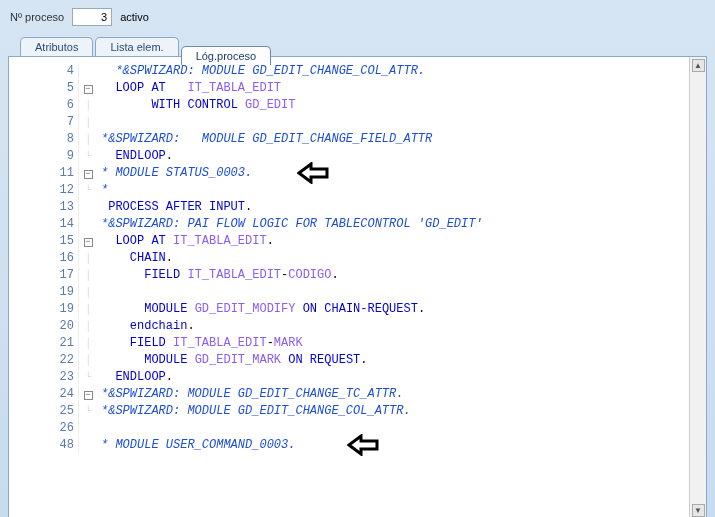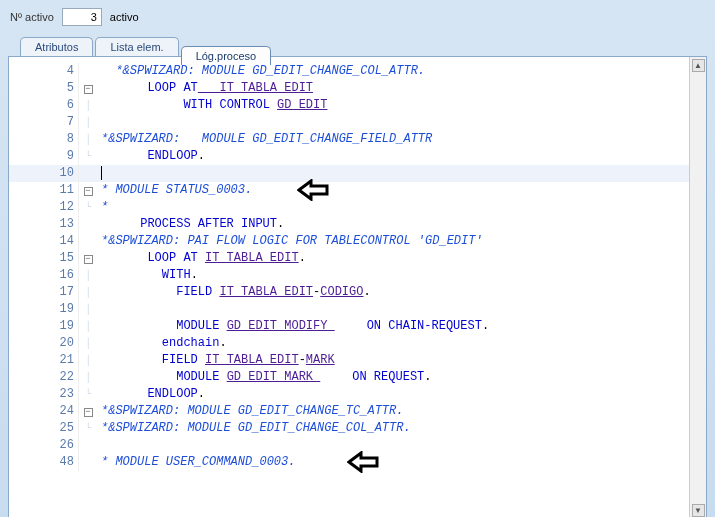--- a/index.html
+++ b/index.html
@@ -91,23 +91,23 @@
   }
   .line-row.current {
     background: #eef3fb;
   }
   .code-cell {
     flex: 1;
     white-space: pre;
     padding-left: 4px;
     position: relative;
   }
-  .kw { color: #0000d0; margin-left: 32px; }
+  .kw { color: #0000d0; }
   .cm { color: #1d4ed8; font-style: italic; }
-  .id { color: #4c1d95; text-decoration: underline; }
+  .id { color: #8b5cf6; }
   .op { color: #000000; }
   .fold-box {
     font-size: 9px;
     line-height: 9px;
     width: 9px;
     height: 9px;
     border: 1px solid #888;
     color: #666;
     display: inline-flex;
     align-items: center;
@@ -148,21 +148,21 @@
     height: 14px;
     background: #000;
     vertical-align: middle;
   }
   .code-body { padding-top: 6px; }
 </style>
 </head>
 <body>
 
 <div class="top-bar">
-  <label>Nº activo</label>
+  <label>Nº proceso</label>
   <input type="text" value="3" style="">
   <span>activo</span>
 </div>
 
 <div class="tabs" id="tabstrip">
     <div class="tab">Atributos</div>
     <div class="tab">Lista elem.</div>
     <div class="tab active">Lóg.proceso</div>
   </div>
 
@@ -191,25 +191,20 @@
         <div class="line-row">
           <div class="gutter">8</div>
           <div class="fold-col"><span style="color:#cdd8e6;">│</span></div>
           <div class="code-cell"><span class="cm">*&amp;SPWIZARD:   MODULE GD_EDIT_CHANGE_FIELD_ATTR</span></div>
         </div>
         <div class="line-row">
           <div class="gutter">9</div>
           <div class="fold-col"><span style="color:#cdd8e6;">└</span></div>
           <div class="code-cell">  <span class="kw">ENDLOOP</span><span class="op">.</span></div>
         </div>
-        <div class="line-row current">
-          <div class="gutter">10</div>
-          <div class="fold-col"></div>
-          <div class="code-cell"><span class="cursor-bar"></span></div>
-        </div>
         <div class="line-row">
           <div class="gutter">11</div>
           <div class="fold-col"><span class="fold-box">−</span></div>
           <div class="code-cell" style="position: relative;"><span class="cm">* MODULE STATUS_0003.</span><span class="arrow-annotation" style="left: 200px; top: -3px;"><svg class="arrow-svg" viewBox="0 0 34 22">
                 <path d="M2 11 L14 2 L14 7 L30 7 L30 15 L14 15 L14 20 Z" fill="none" stroke="#000" stroke-width="3" stroke-linejoin="miter"></path>
               </svg></span></div>
         </div>
         <div class="line-row">
           <div class="gutter">12</div>
           <div class="fold-col"><span style="color:#cdd8e6;">└</span></div>
@@ -226,21 +221,21 @@
           <div class="code-cell"><span class="cm">*&amp;SPWIZARD: PAI FLOW LOGIC FOR TABLECONTROL 'GD_EDIT'</span></div>
         </div>
         <div class="line-row">
           <div class="gutter">15</div>
           <div class="fold-col"><span class="fold-box">−</span></div>
           <div class="code-cell">  <span class="kw">LOOP AT </span><span class="id">IT_TABLA_EDIT</span><span class="op">.</span></div>
         </div>
         <div class="line-row">
           <div class="gutter">16</div>
           <div class="fold-col"><span style="color:#cdd8e6;">│</span></div>
-          <div class="code-cell">    <span class="kw">WITH</span><span class="op">.</span></div>
+          <div class="code-cell">    <span class="kw">CHAIN</span><span class="op">.</span></div>
         </div>
         <div class="line-row">
           <div class="gutter">17</div>
           <div class="fold-col"><span style="color:#cdd8e6;">│</span></div>
           <div class="code-cell">      <span class="kw">FIELD </span><span class="id">IT_TABLA_EDIT</span><span class="op">-</span><span class="id">CODIGO</span><span class="op">.</span></div>
         </div>
         <div class="line-row">
           <div class="gutter">19</div>
           <div class="fold-col"><span style="color:#cdd8e6;">│</span></div>
         </div>

